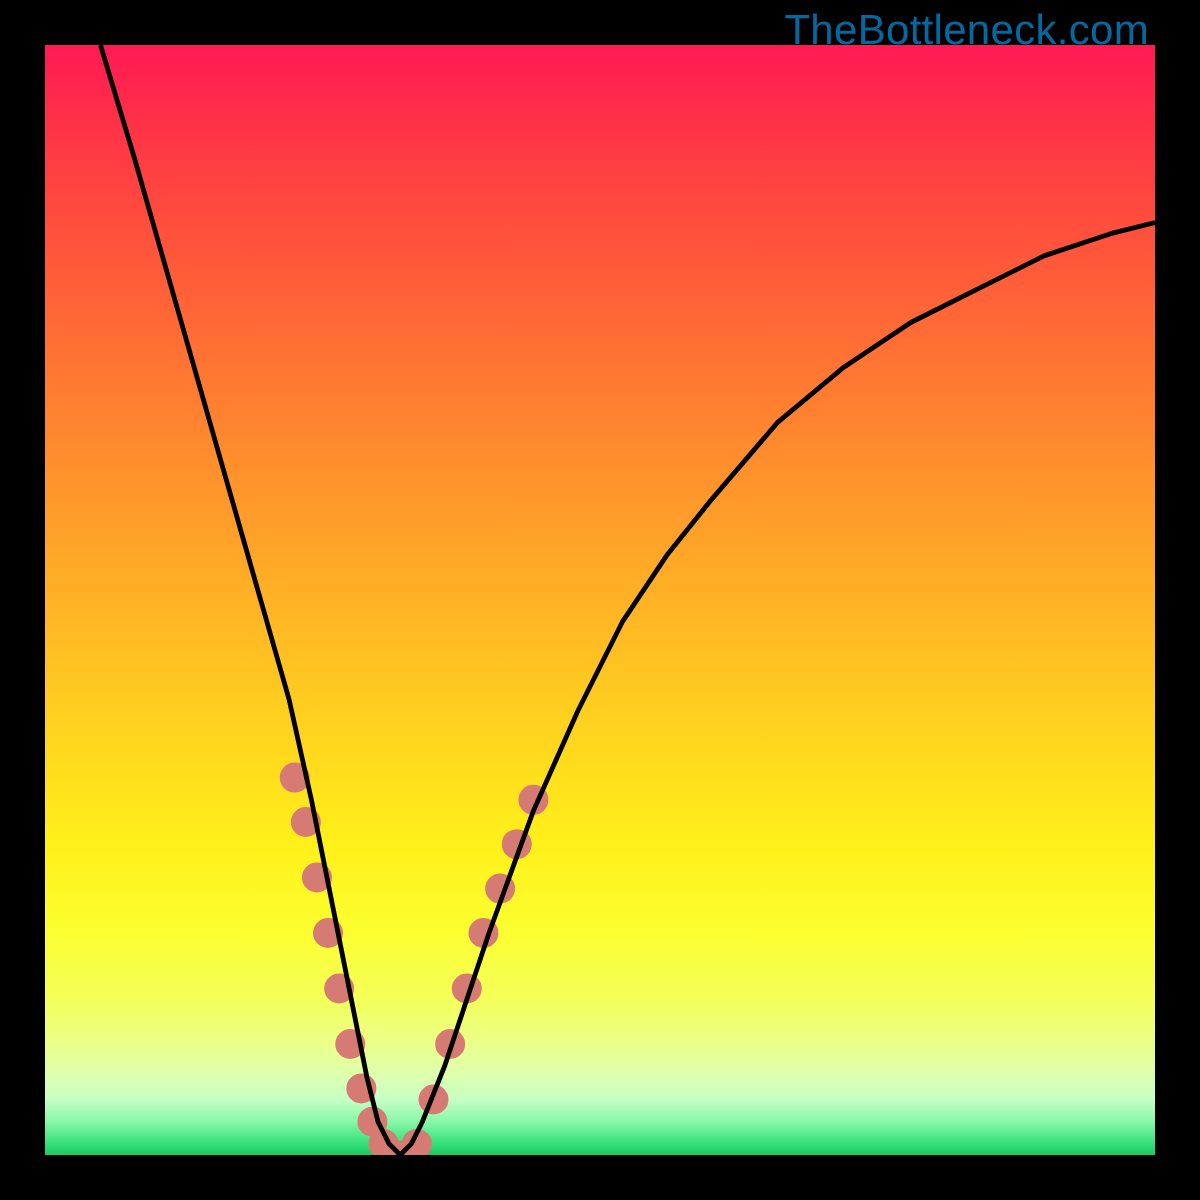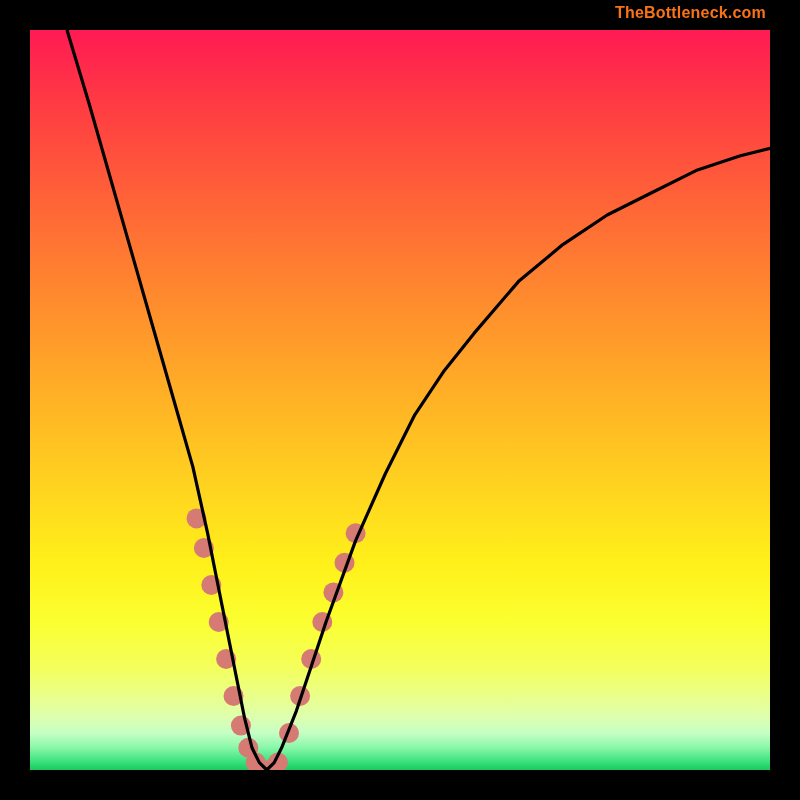--- a/index.html
+++ b/index.html
@@ -40,23 +40,23 @@
       #c6ffc4 95%,
       #88f7a8 97%,
       #35e07a 99%,
       #1ac95f 100%
     );
   }
   .watermark {
     position: absolute;
     top: 4px;
     right: 34px;
-    color: #f97316;
-    font-size: 16px;
-    font-weight: 700;
+    color: #0369a1;
+    font-size: 28px;
+    font-weight: 400;
     letter-spacing: 0.2px;
     user-select: none;
   }
   svg.curve {
     position: absolute;
     left: 0;
     top: 0;
     width: 740px;
     height: 740px;
   }

